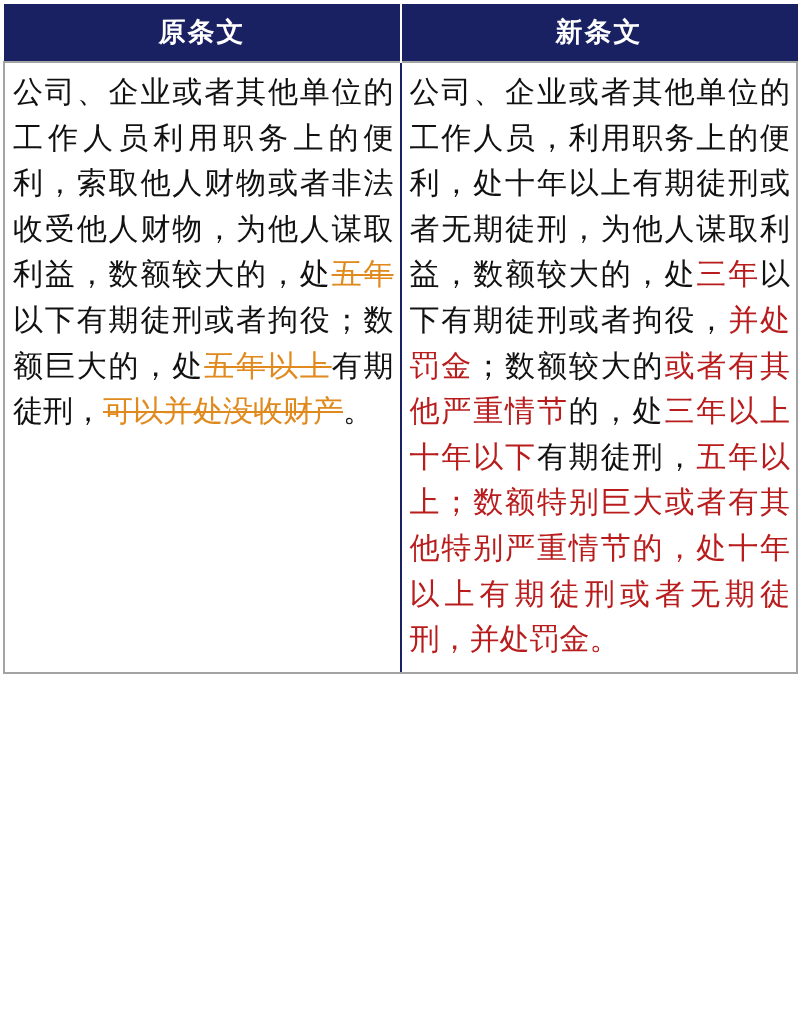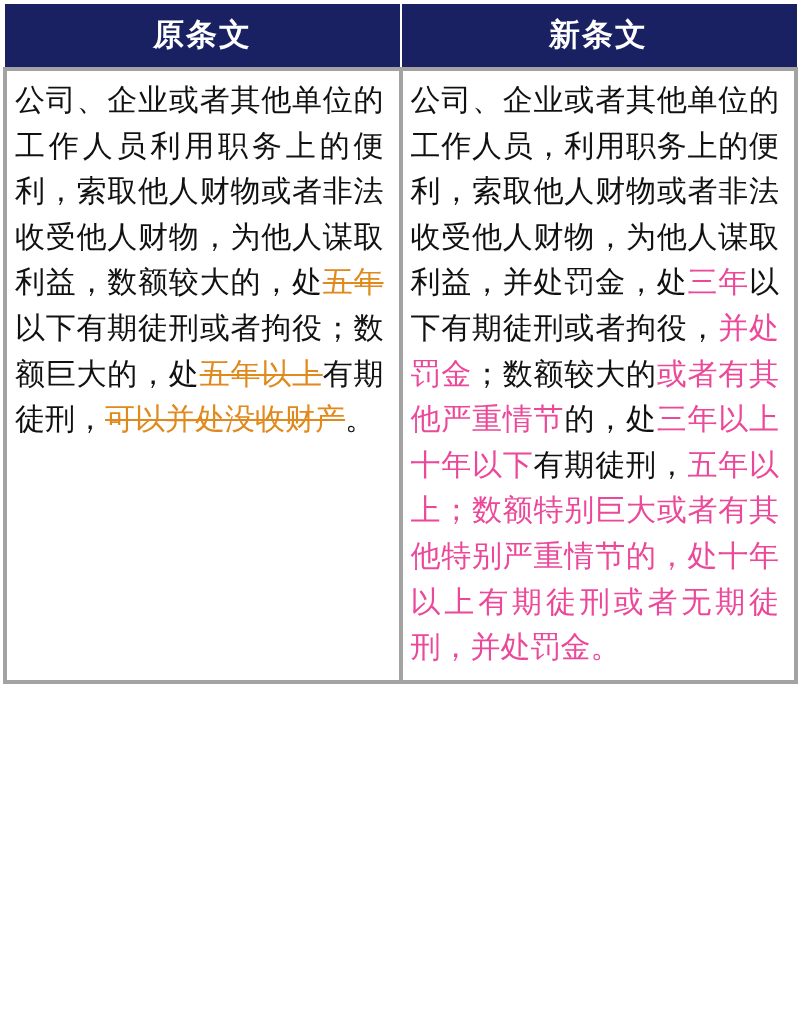--- a/index.html
+++ b/index.html
@@ -21,50 +21,50 @@
     width: 795px;
     border-collapse: collapse;
     table-layout: fixed;
   }
   table.compare col.c1 { width: 50%; }
   table.compare col.c2 { width: 50%; }
 
   thead th {
     background: #1a2162;
     color: #ffffff;
-    font-size: 31px;
+    font-size: 27px;
     font-weight: bold;
     text-align: center;
     padding: 9px 0 11px 0;
     border: 1px solid #1a2162;
     letter-spacing: 2px;
     font-family: "DejaVu Sans", "Liberation Sans", sans-serif;
   }
   thead th.left-head { border-right: 2px solid #ffffff; }
 
   tbody td {
     vertical-align: top;
-    border: 4px solid #a3a3a3;
-    padding: 6px 15px 10px 8px;
+    border: 2px solid #a3a3a3;
+    padding: 6px 6px 10px 8px;
     font-size: 30px;
     line-height: 1.52;
     color: #111111;
     text-align: justify;
     text-justify: inter-ideograph;
     font-family: Liberation Sans, sans-serif;
   }
   tbody td.cell-old { border-right: 2px solid #1a2162; }
 
   .strike-orange {
     color: #e08a1e;
     text-decoration: line-through;
     text-decoration-thickness: 2px;
   }
   .new-red {
-    color: #ec4899;
+    color: #b91c1c;
   }
   .para {
     margin: 0;
   }
 </style>
 </head>
 <body>
 
 <div class="table-wrap">
   <table class="compare">
@@ -77,18 +77,18 @@
         <th class="left-head">原条文</th>
         <th>新条文</th>
       </tr>
     </thead>
     <tbody>
       <tr>
         <td class="cell-old">
           <p class="para"><span>公司、企业或者其他单位的工作人员利用职务上的便利，索取他人财物或者非法收受他人财物，为他人谋取利益，数额较大的，处</span><span class="strike-orange">五年</span><span>以下有期徒刑或者拘役；数额巨大的，处</span><span class="strike-orange">五年以上</span><span>有期徒刑，</span><span class="strike-orange">可以并处没收财产</span><span>。</span></p>
         </td>
         <td class="cell-new">
-          <p class="para"><span>公司、企业或者其他单位的工作人员，利用职务上的便利，索取他人财物或者非法收受他人财物，为他人谋取利益，并处罚金，处</span><span class="new-red">三年</span><span>以下有期徒刑或者拘役，</span><span class="new-red">并处罚金</span><span>；数额较大的</span><span class="new-red">或者有其他严重情节</span><span>的，处</span><span class="new-red">三年以上十年以下</span><span>有期徒刑，</span><span class="new-red">五年以上；数额特别巨大或者有其他特别严重情节的，处十年以上有期徒刑或者无期徒刑，并处罚金。</span></p>
+          <p class="para"><span>公司、企业或者其他单位的工作人员，利用职务上的便利，处十年以上有期徒刑或者无期徒刑，为他人谋取利益，数额较大的，处</span><span class="new-red">三年</span><span>以下有期徒刑或者拘役，</span><span class="new-red">并处罚金</span><span>；数额较大的</span><span class="new-red">或者有其他严重情节</span><span>的，处</span><span class="new-red">三年以上十年以下</span><span>有期徒刑，</span><span class="new-red">五年以上；数额特别巨大或者有其他特别严重情节的，处十年以上有期徒刑或者无期徒刑，并处罚金。</span></p>
         </td>
       </tr>
     </tbody>
   </table>
 </div>
 
 </body></html>

